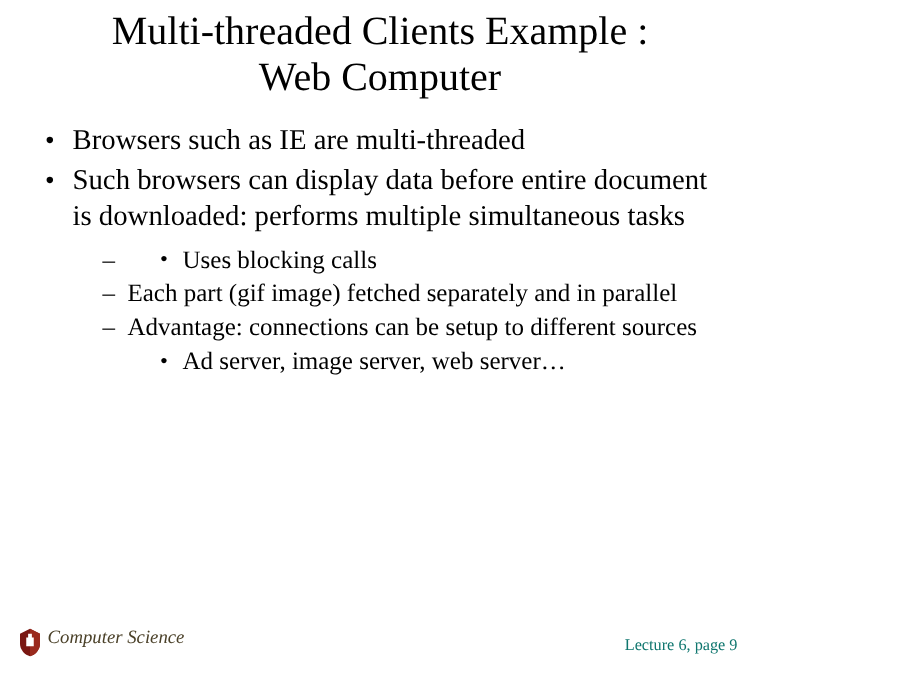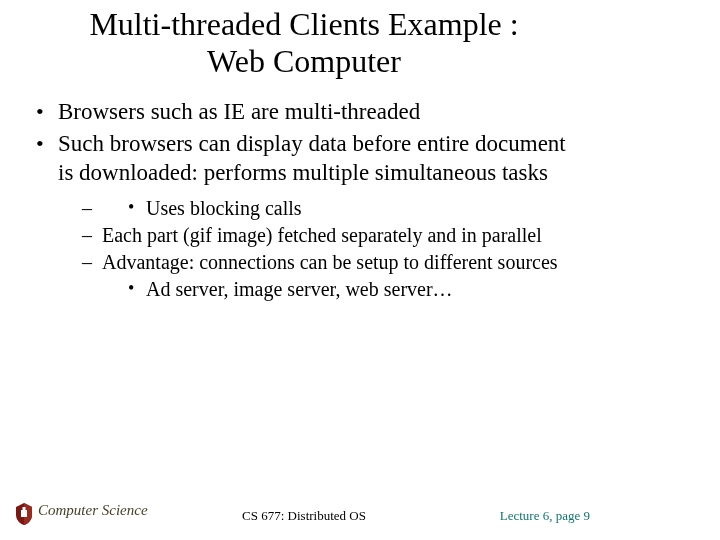--- a/index.html
+++ b/index.html
@@ -168,17 +168,16 @@
   <div class="footer">
     <div class="logo-block">
       <svg class="logo" viewBox="0 0 40 48">
         <path d="M20 2 L36 10 L36 26 C36 36 28 44 20 46 C12 44 4 36 4 26 L4 10 Z" fill="#7a1712"></path>
         <path d="M20 2 L36 10 L36 26 C36 36 28 44 20 46 Z" fill="#9a2a1e"></path>
         <rect x="14" y="16" width="12" height="14" fill="#fff"></rect>
         <rect x="17" y="10" width="6" height="8" fill="#fff"></rect>
       </svg>
       <span class="dept">Computer Science</span>
     </div>
-    <div class="course">CS 677: Distributed OS</div>
     <div class="pagenum">Lecture 6, page 9</div>
   </div>
 
 </div>
 
 </body></html>

